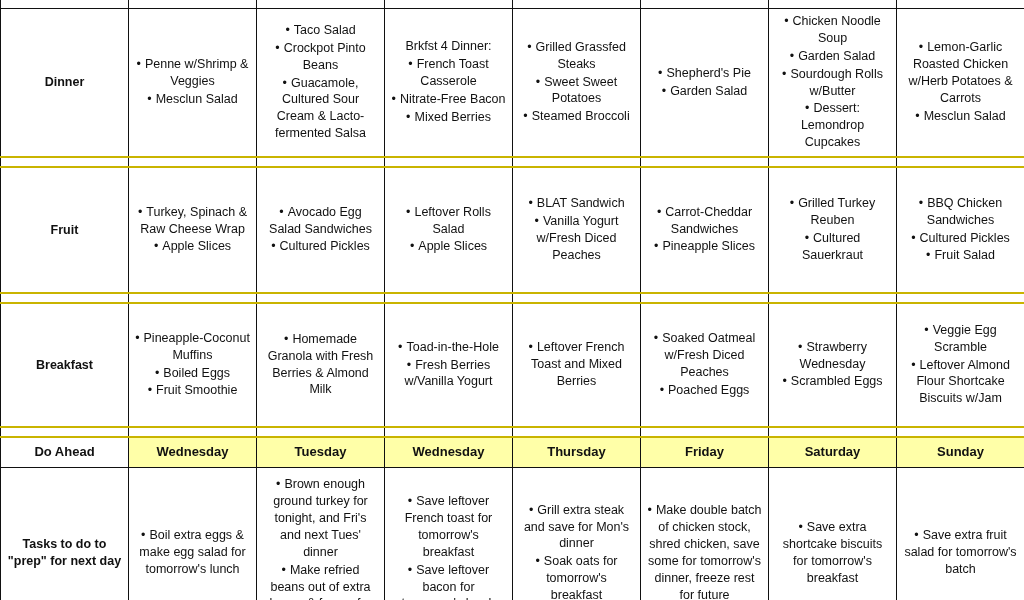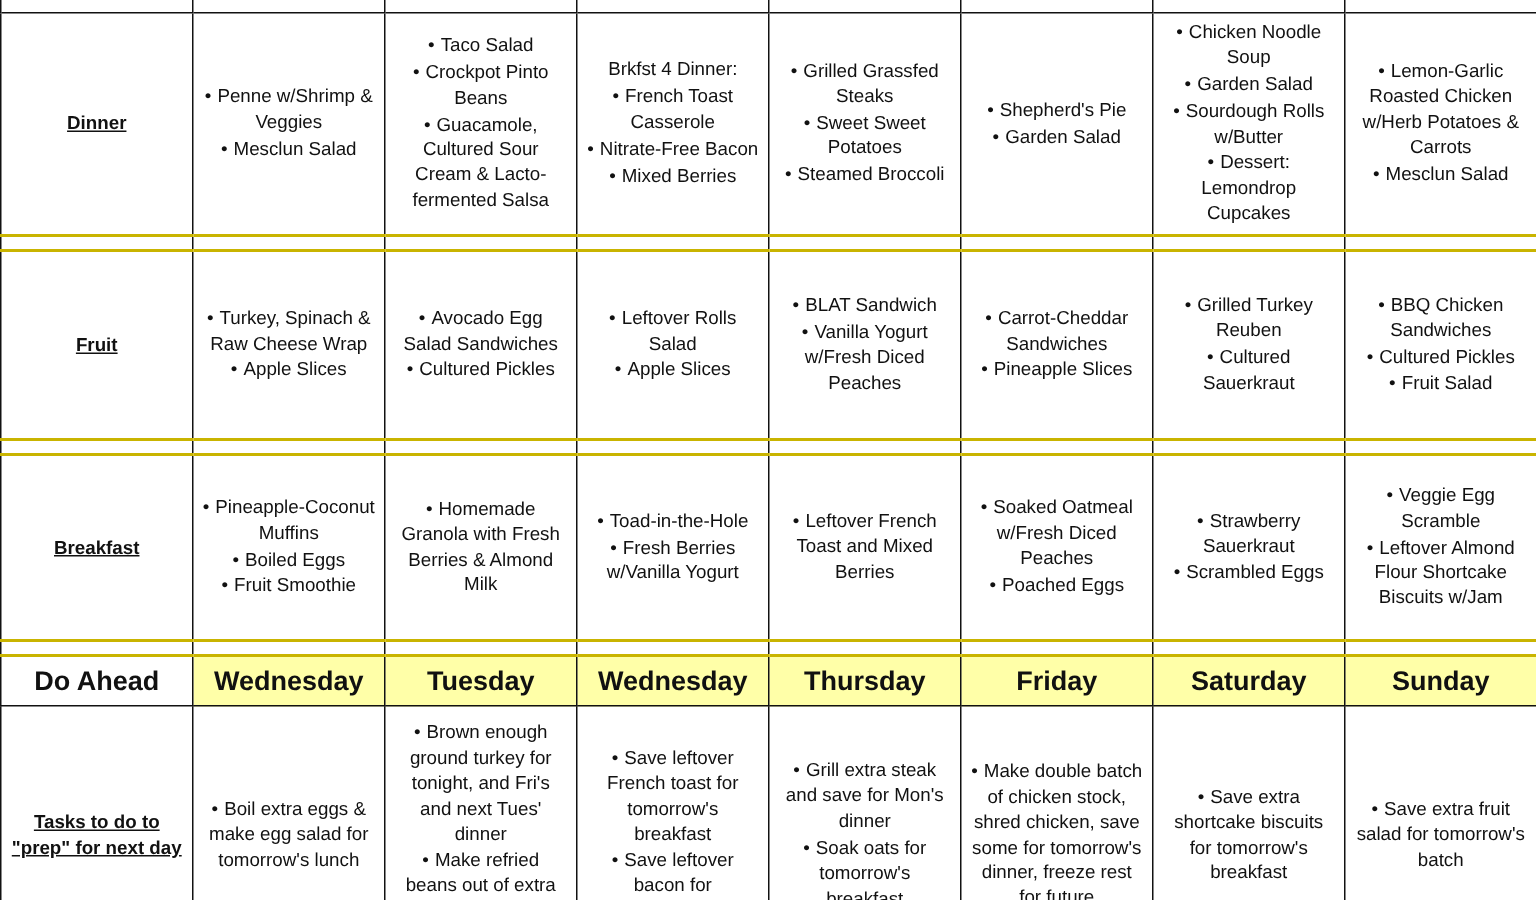--- a/index.html
+++ b/index.html
@@ -49,21 +49,20 @@
   .band {
     border-top: 2px solid #c9b400;
     border-bottom: 2px solid #c9b400;
     height: 6px;
   }
 
   .label-cell {
     font-weight: bold;
     font-size: 13px;
     text-align: center;
-    text-decoration: underline;
   }
   .items {
     margin: 0;
     padding: 0;
     list-style: none;
   }
   .items li {
     position: relative;
     padding-left: 0;
     margin: 0 0 1px 0;
@@ -73,21 +72,21 @@
     margin-right: 4px;
   }
   .items li.plain::before {
     content: "";
   }
 
   
   tr.days-row td {
     background: #ffffa8;
     font-weight: bold;
-    font-size: 18px;
+    font-size: 13px;
     height: 30px;
     border-top: 1px solid #111111;
     border-bottom: 1px solid #111111;
   }
   tr.days-row td.do-ahead {
     background: #ffffff;
   }
 
   tr.dinner-row td  { height: 140px; }
   tr.lunch-row td   { height: 126px; }
@@ -275,21 +274,21 @@
           </ul>
         </td>
         <td>
           <ul class="items">
             <li class="bulleted">Soaked Oatmeal w/Fresh Diced Peaches</li>
             <li class="bulleted">Poached Eggs</li>
           </ul>
         </td>
         <td>
           <ul class="items">
-            <li class="bulleted">Strawberry Sauerkraut</li>
+            <li class="bulleted">Strawberry Wednesday</li>
             <li class="bulleted">Scrambled Eggs</li>
           </ul>
         </td>
         <td>
           <ul class="items">
             <li class="bulleted">Veggie Egg Scramble</li>
             <li class="bulleted">Leftover Almond Flour Shortcake Biscuits w/Jam</li>
           </ul>
         </td>
       </tr>

